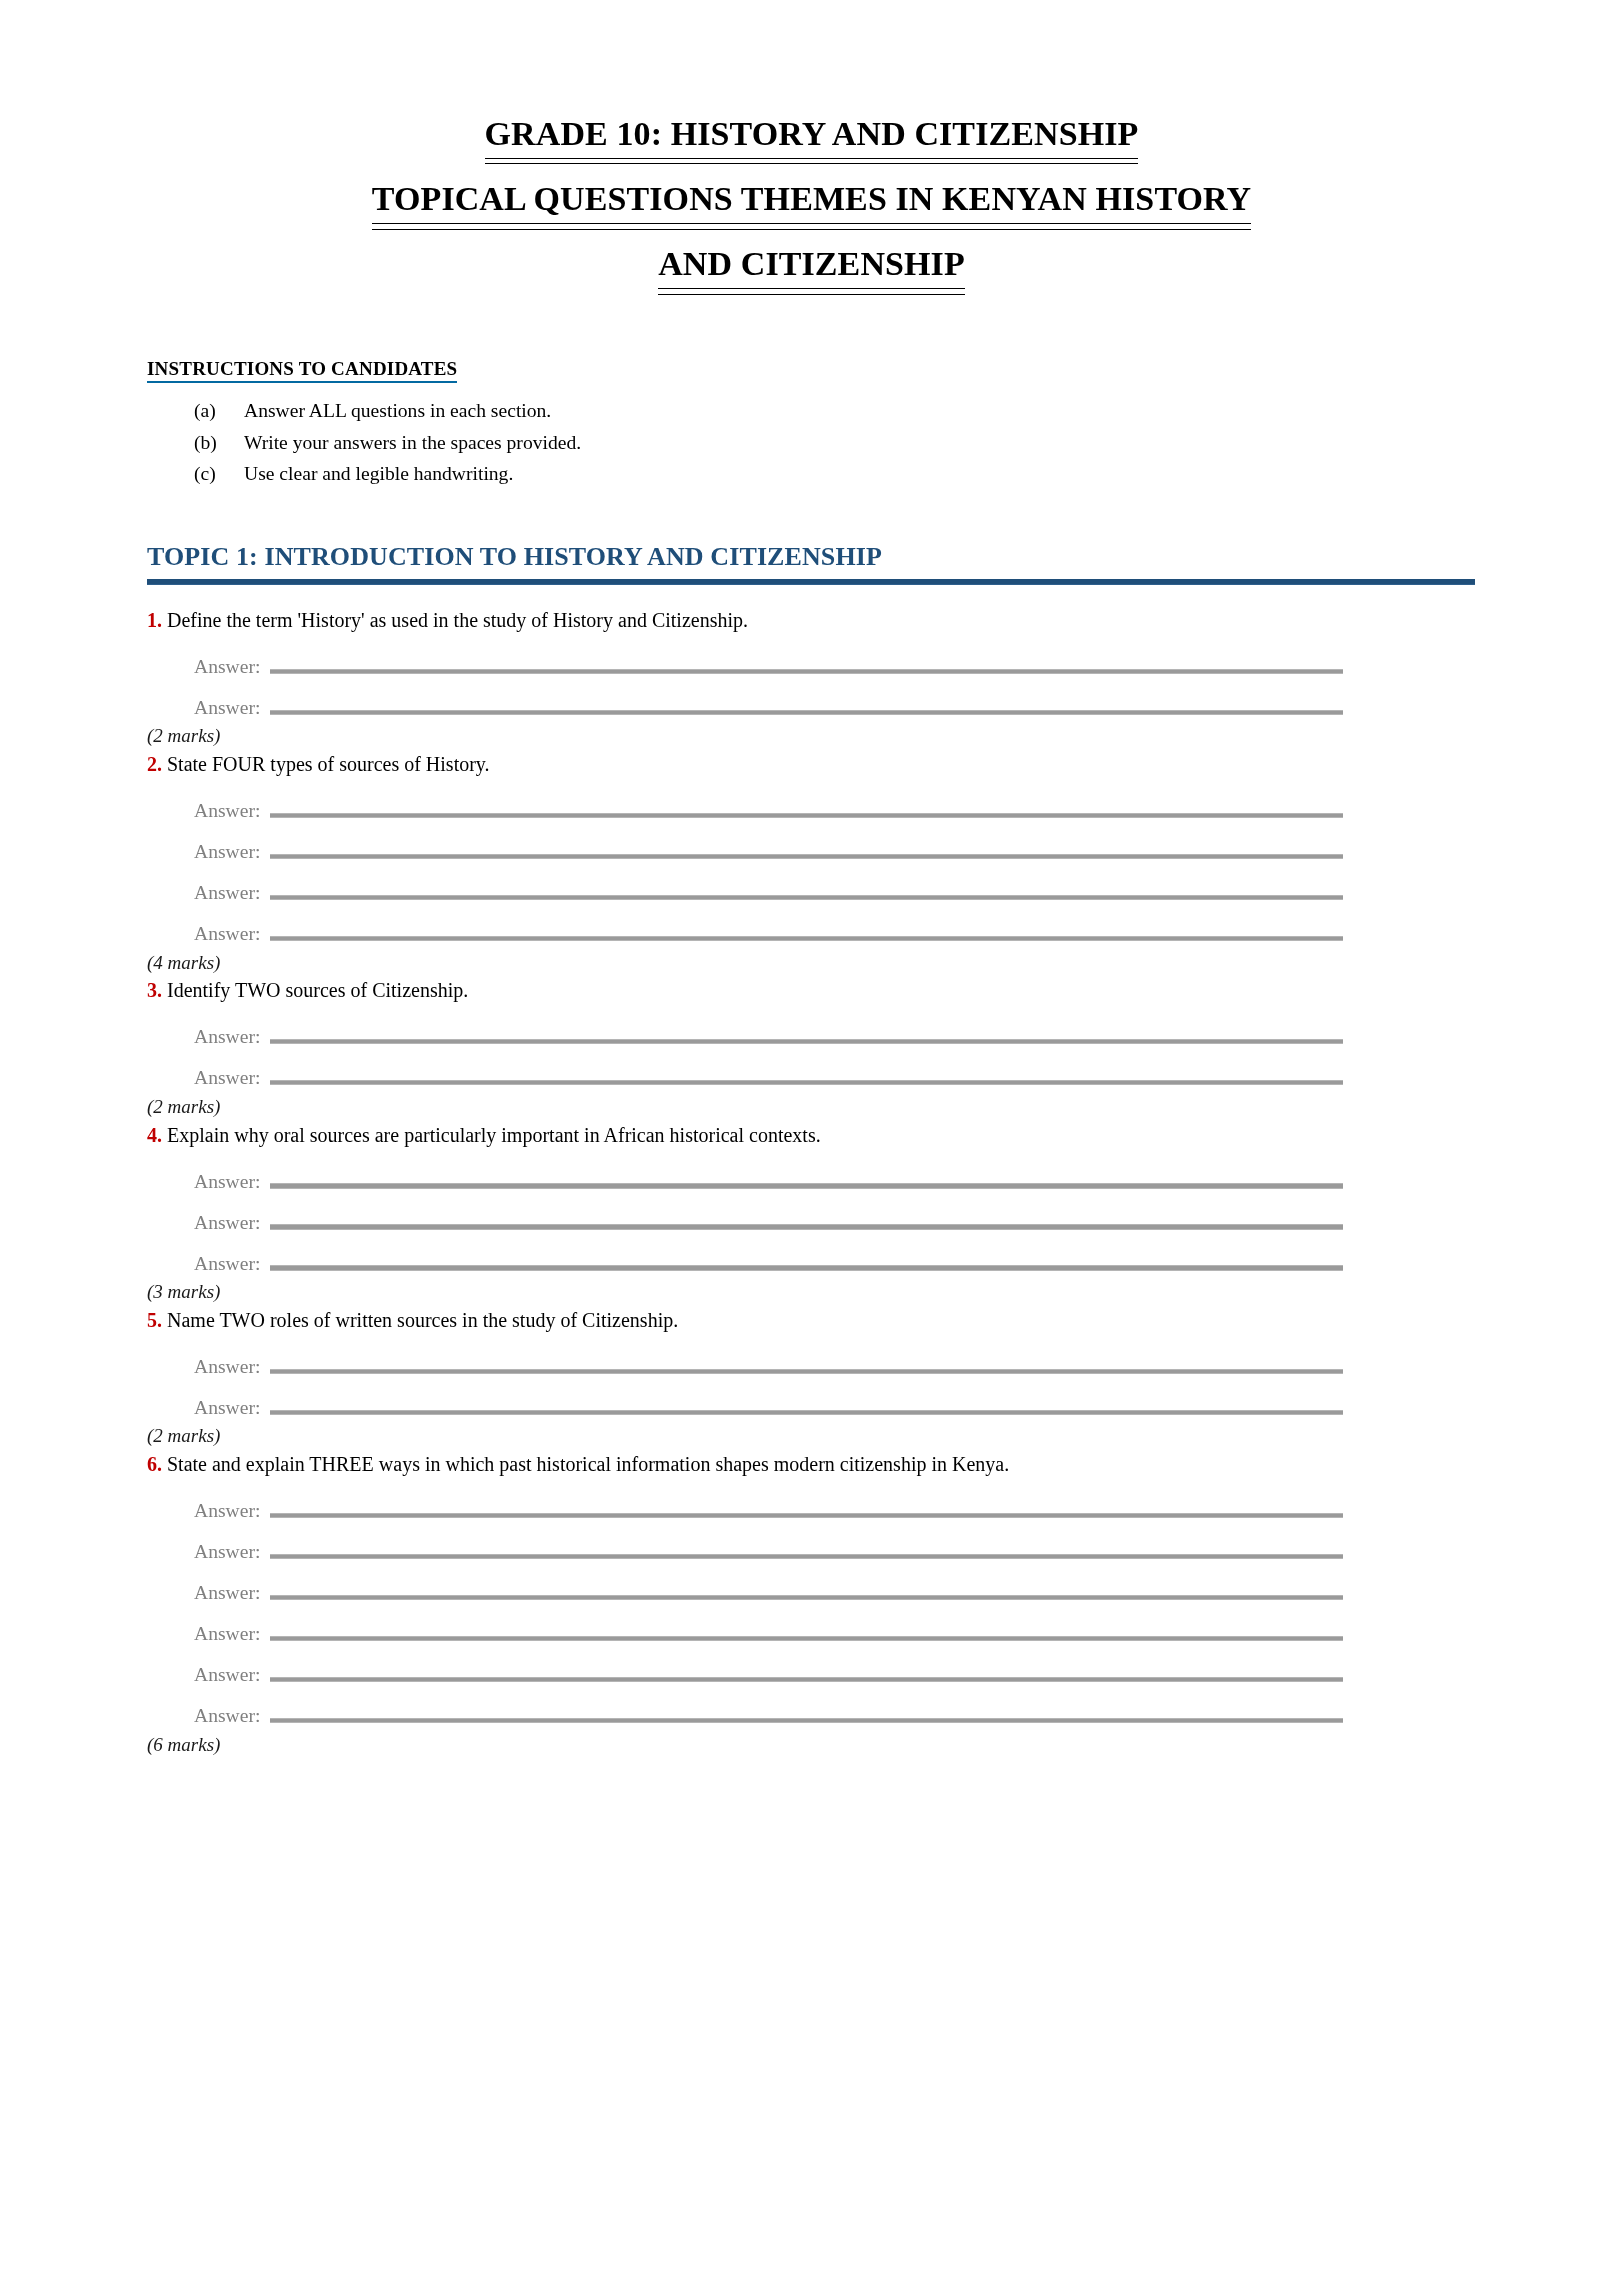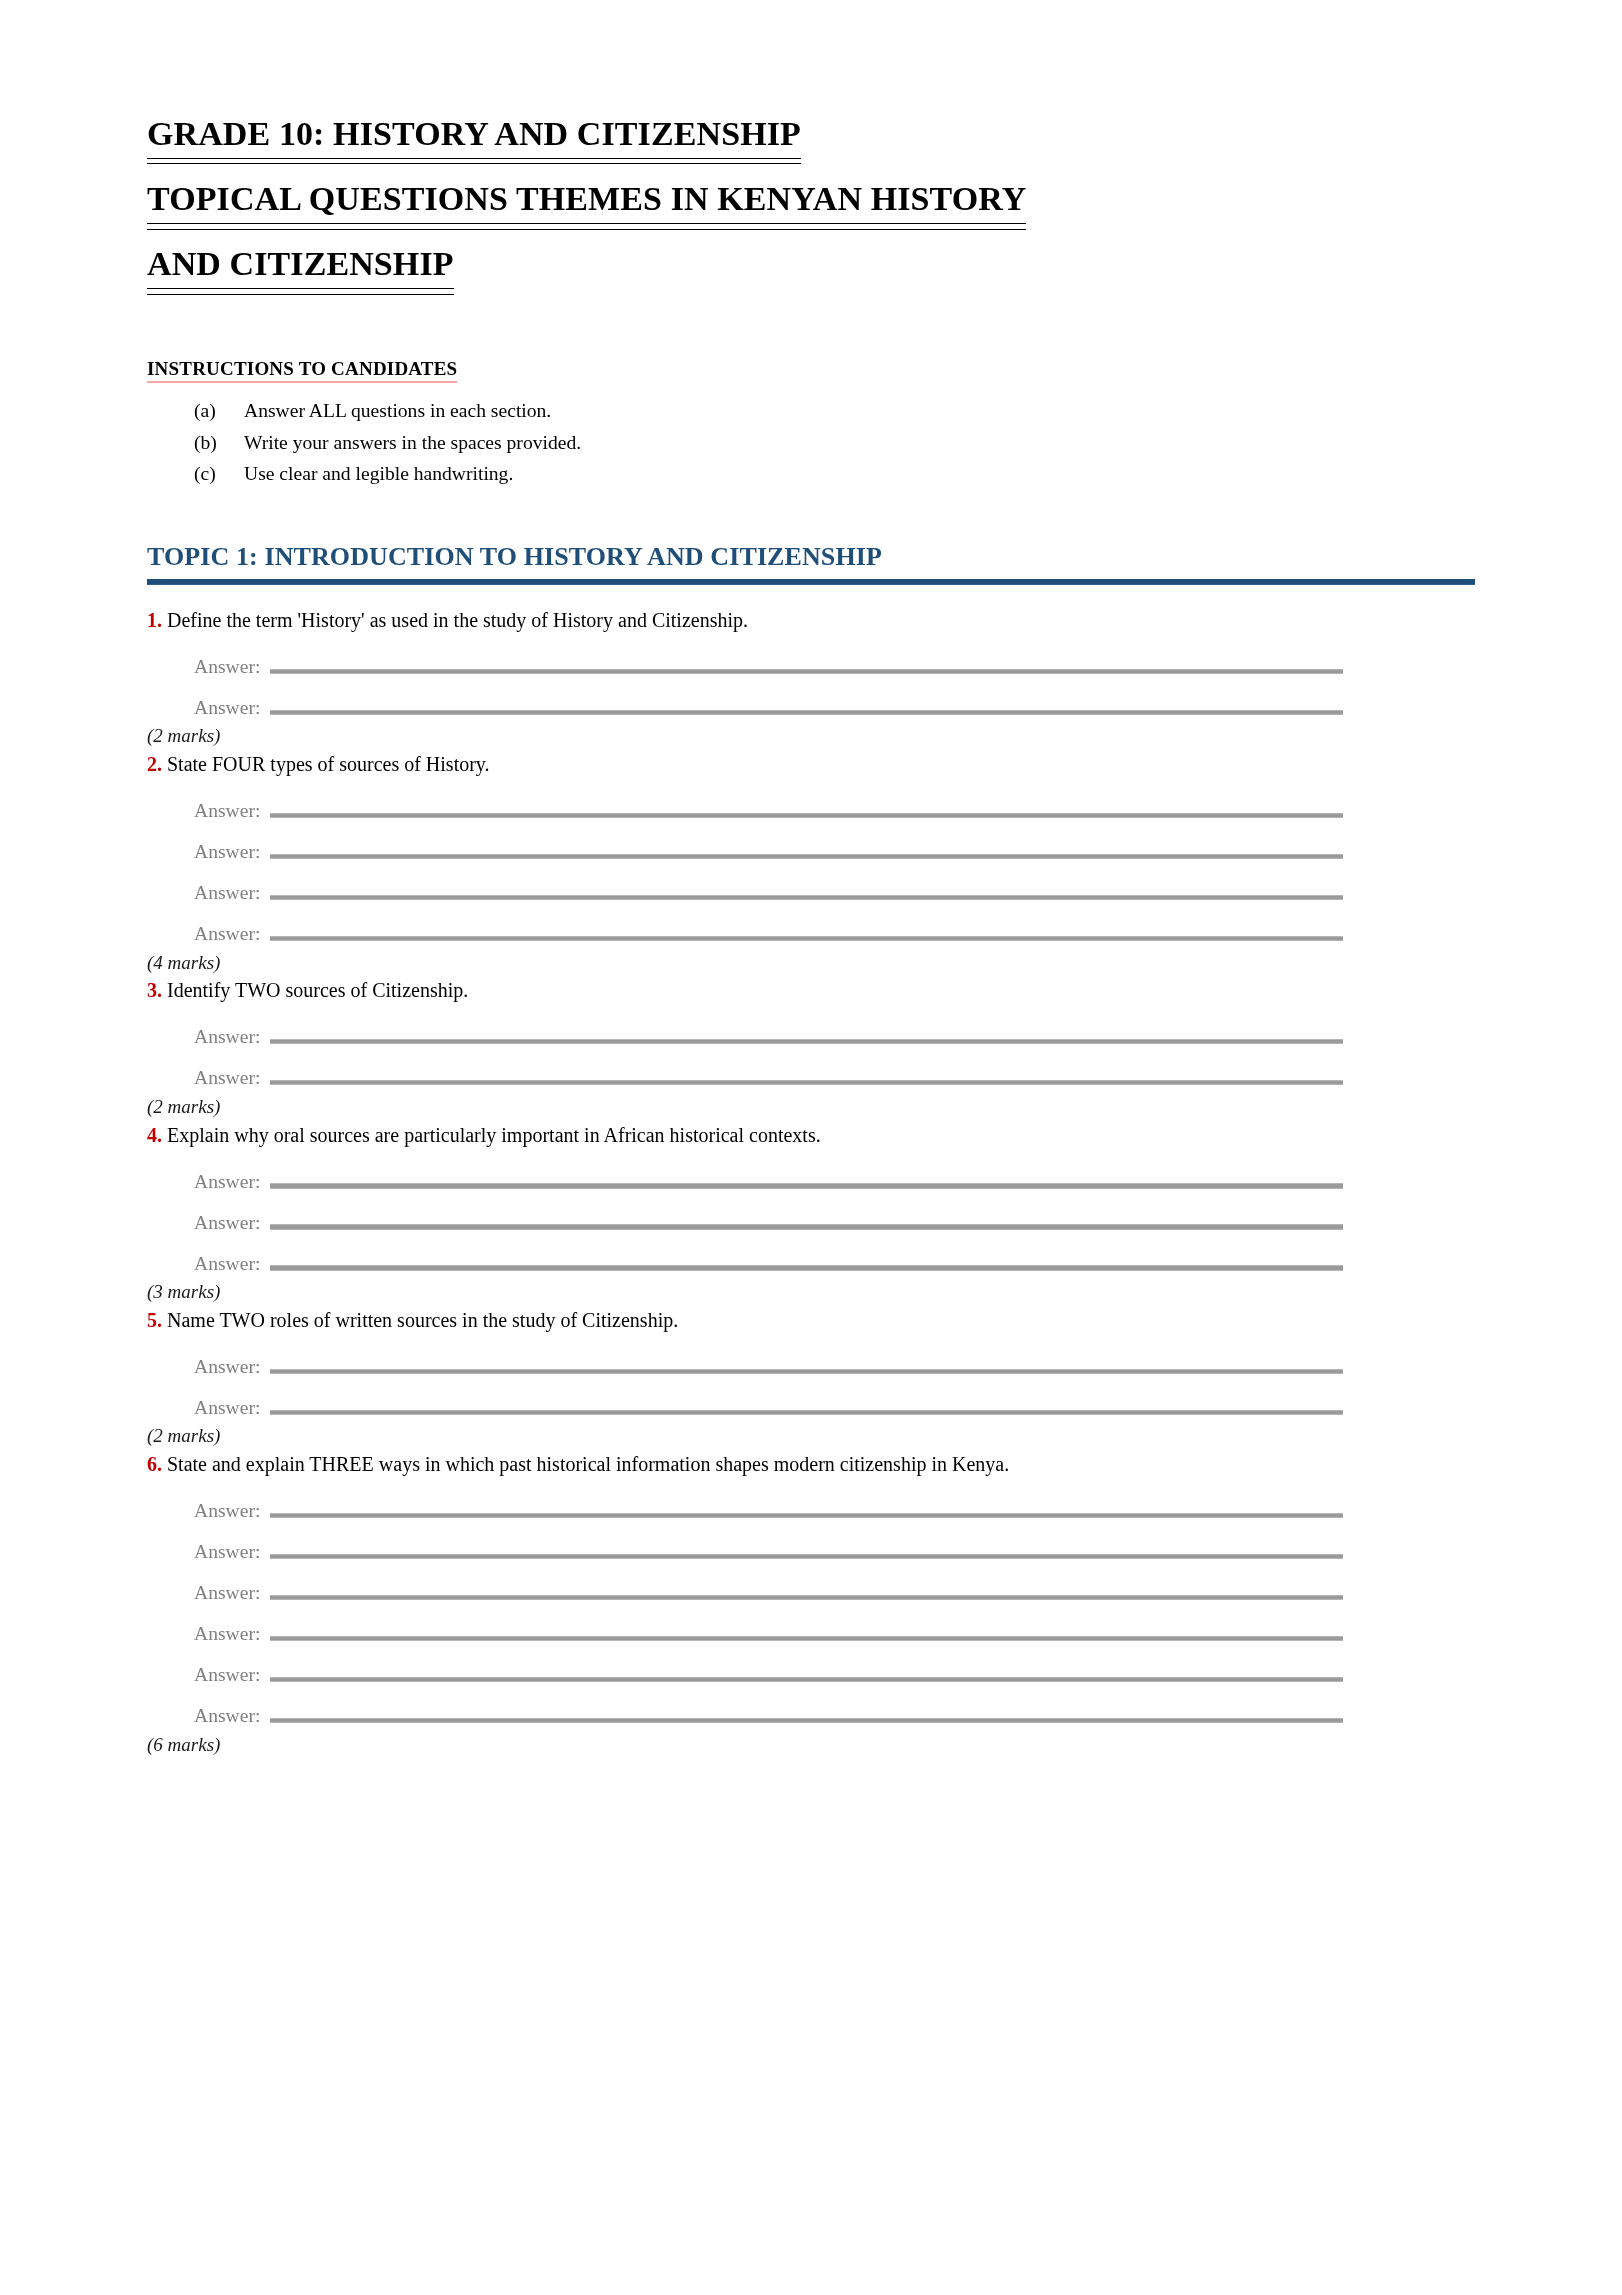--- a/index.html
+++ b/index.html
@@ -19,20 +19,21 @@
     position: relative;
     width: 1623px;
     height: 2295px;
     box-sizing: border-box;
     padding: 111px 147px 0 147px;
     background: #ffffff;
   }
 
   
   .doc-title {
+    text-align: center;
     font-weight: bold;
     font-size: 34px;
     line-height: 1.38;
     letter-spacing: 0.1px;
     margin: 0;
   }
   .doc-title .tline {
     display: block;
     margin: 0 auto 11.8px auto;
   }
@@ -54,21 +55,21 @@
 
   
   .instructions {
     margin-top: 63px;
   }
   .instructions-heading {
     font-weight: bold;
     font-size: 19px;
     letter-spacing: 0.2px;
     display: inline-block;
-    border-bottom: 2px solid #fca5a5;
+    border-bottom: 2px solid #0369a1;
     padding-bottom: 1.3px;
     margin: 0 0 7.9px 0;
   }
   .instructions-list {
     list-style: none;
     margin: 3.9px 0 0 0;
     padding: 0 0 0 47px;
   }
   .instructions-list li {
     font-size: 19.6px;

